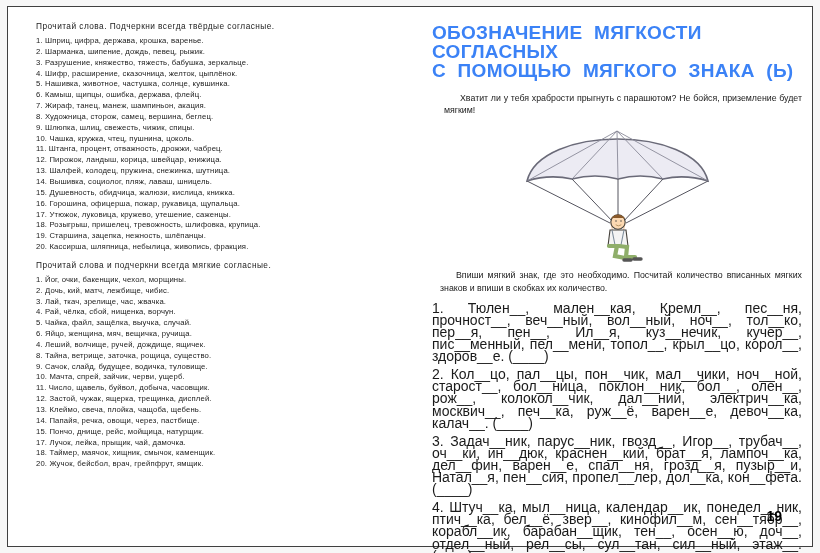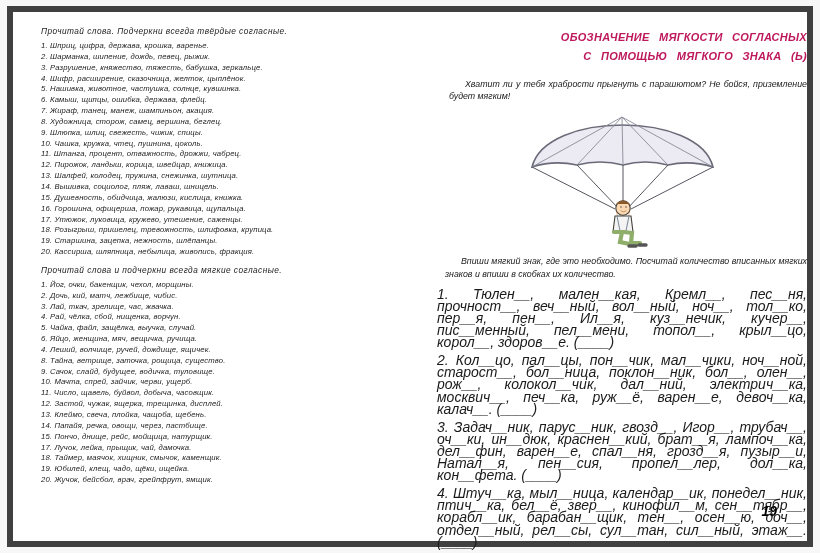--- a/index.html
+++ b/index.html
@@ -5,38 +5,38 @@
   html,body{margin:0;padding:0;}
   body{
     width:820px;height:553px;position:relative;overflow:hidden;
     background:#f7f7f7;
     font-family:"Liberation Sans", sans-serif;
     color:#1a1a1a;
     -webkit-font-smoothing:antialiased;
   }
   .spread{
     position:absolute;left:7px;top:6px;right:7px;bottom:6px;
-    background:#ffffff;border:6px solid #404040;font-style:italic;
+    background:#ffffff;border:1px solid #404040;
   }
   
   .left-page{position:absolute;left:28px;top:14px;width:360px;}
   .instruction{
     font-size:8.3px;letter-spacing:.45px;margin:0 0 5px 0;color:#222;
     white-space:nowrap;
   }
   .word-list{margin:0 0 7px 0;}
   .word-list .list-item{
     font-size:7.7px;line-height:10.85px;letter-spacing:.15px;
     white-space:nowrap;color:#222;
   }
   
   .right-page{position:absolute;left:424px;top:16px;width:370px;}
   .page-title{
-    text-align:right;font-weight:bold;font-size:11px;line-height:19px;
-    word-spacing:6px;letter-spacing:.3px;margin:0 0 12px 0;color:#be185d;
+    text-align:left;font-weight:bold;font-size:19px;line-height:19px;
+    word-spacing:6px;letter-spacing:.3px;margin:0 0 12px 0;color:#3b82f6;
   }
   .intro{
     font-size:8.8px;line-height:12.4px;text-align:justify;text-indent:16px;
     margin:0 0 2px 12px;
   }
   .illustration-wrap{text-align:center;height:148px;margin:0 0 2px 0;}
   .rule{
     font-weight:bold;font-size:9px;line-height:12.6px;text-align:justify;
     margin:2px 0 7px 0;color:#000;
   }
@@ -133,21 +133,20 @@
 
         <div class="list-item">14. Папайя, речка, овощи, через, пастбище.</div>
 
         <div class="list-item">15. Пончо, днище, рейс, мойщица, натурщик.</div>
 
 
         <div class="list-item">17. Лучок, лейка, прыщик, чай, дамочка.</div>
 
         <div class="list-item">18. Таймер, маячок, хищник, смычок, каменщик.</div>
 
-        <div class="list-item">19. Юбилей, клещ, чадо, щёки, ищейка.</div>
 
         <div class="list-item">20. Жучок, бейсбол, врач, грейпфрут, ямщик.</div>
       </div>
   </div>
 
   <div class="right-page">
     <h1 class="page-title">
       <span>ОБОЗНАЧЕНИЕ МЯГКОСТИ СОГЛАСНЫХ</span><br>
       <span>С ПОМОЩЬЮ МЯГКОГО ЗНАКА (Ь)</span>
     </h1>

